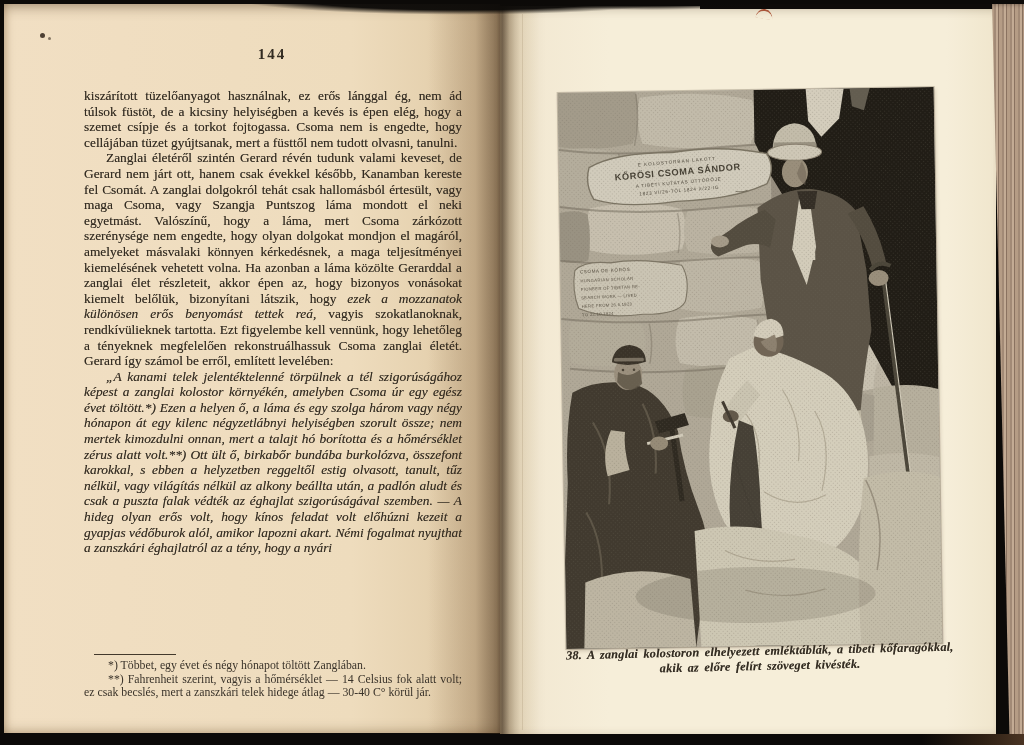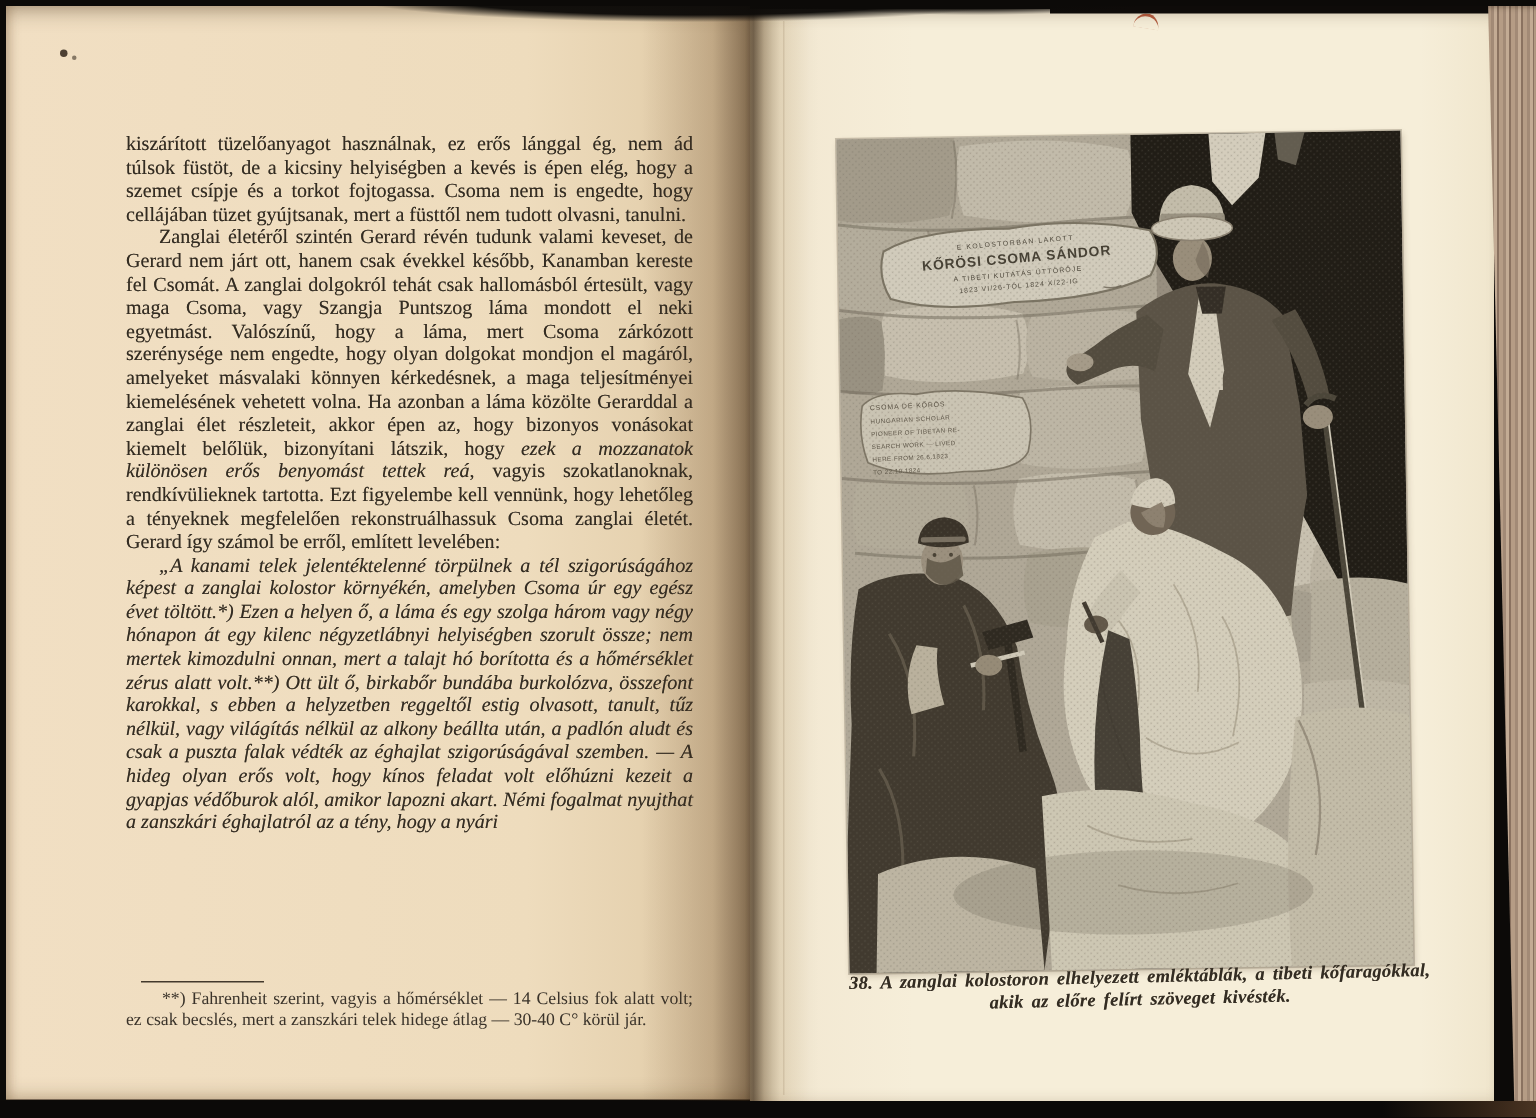--- a/index.html
+++ b/index.html
@@ -68,29 +68,31 @@
 </head>
 <body>
 
 <div class="spread">
 
   <div class="page-left">
     <div class="ink-mark">
         <i class="d1"></i>
         <i class="d2"></i>
       </div>
+    <div class="page-number">144</div>
 
     <div class="text-block">
       <p>kiszárított tüzelőanyagot használnak, ez erős lánggal ég, nem ád túlsok füstöt, de a kicsiny helyiségben a kevés is épen elég, hogy a szemet csípje és a torkot fojtogassa. Csoma nem is engedte, hogy cellájában tüzet gyújtsanak, mert a füsttől nem tudott olvasni, tanulni.</p>
       <p class="p-indent"><span>Zanglai életéről szintén Gerard révén tudunk valami keveset, de Gerard nem járt ott, hanem csak évekkel később, Kanamban kereste fel Csomát. A zanglai dolgokról tehát csak hallomásból értesült, vagy maga Csoma, vagy Szangja Puntszog láma mondott el neki egyetmást. Valószínű, hogy a láma, mert Csoma zárkózott szerénysége nem engedte, hogy olyan dolgokat mondjon el magáról, amelyeket másvalaki könnyen kérkedésnek, a maga teljesítményei kiemelésének vehetett volna. Ha azonban a láma közölte Gerarddal a zanglai élet részleteit, akkor épen az, hogy bizonyos vonásokat kiemelt belőlük, bizonyítani látszik, hogy </span><span class="em-it">ezek a mozzanatok különösen erős benyomást tettek reá</span><span>, vagyis szokatlanoknak, rendkívülieknek tartotta. Ezt figyelembe kell vennünk, hogy lehetőleg a tényeknek megfelelően rekonstruálhassuk Csoma zanglai életét. Gerard így számol be erről, említett levelében:</span></p>
       <p class="p-indent quote">„A kanami telek jelentéktelenné törpülnek a tél szigorúságához képest a zanglai kolostor környékén, amelyben Csoma úr egy egész évet töltött.*) Ezen a helyen ő, a láma és egy szolga három vagy négy hónapon át egy kilenc négyzetlábnyi helyiségben szorult össze; nem mertek kimozdulni onnan, mert a talajt hó borította és a hőmérséklet zérus alatt volt.**) Ott ült ő, birkabőr bundába burkolózva, összefont karokkal, s ebben a helyzetben reggeltől estig olvasott, tanult, tűz nélkül, vagy világítás nélkül az alkony beállta után, a padlón aludt és csak a puszta falak védték az éghajlat szigorúságával szemben. — A hideg olyan erős volt, hogy kínos feladat volt előhúzni kezeit a gyapjas védőburok alól, amikor lapozni akart. Némi fogalmat nyujthat a zanszkári éghajlatról az a tény, hogy a nyári</p>
     </div>
 
     <div class="footnotes">
       <div class="fn-rule"></div>
+      <p>*) Többet, egy évet és négy hónapot töltött Zanglában.</p>
       <p>**) Fahrenheit szerint, vagyis a hőmérséklet — 14 Celsius fok alatt volt; ez csak becslés, mert a zanszkári telek hidege átlag — 30-40 C° körül jár.</p>
     </div>
   </div>
 
   <div class="page-right">
     <div class="page-crease"></div>
     <div class="red-pen-mark"></div>
 
     <figure class="photo" style="margin:0">
       <svg viewBox="0 0 376 556" width="376" height="556">

